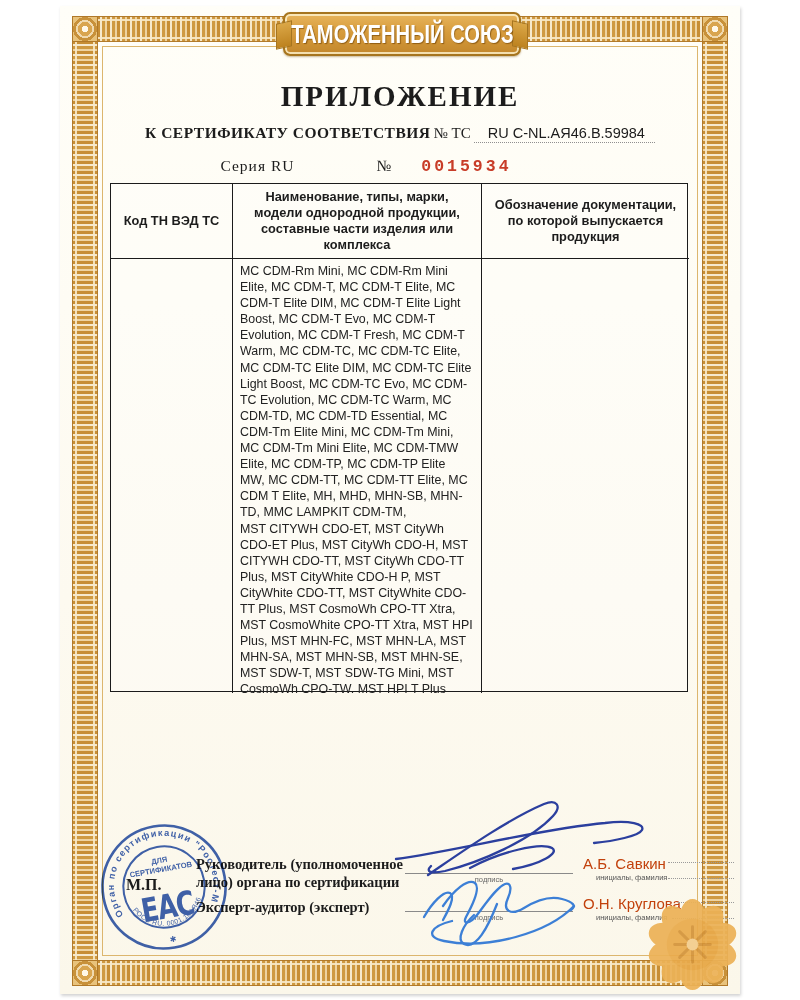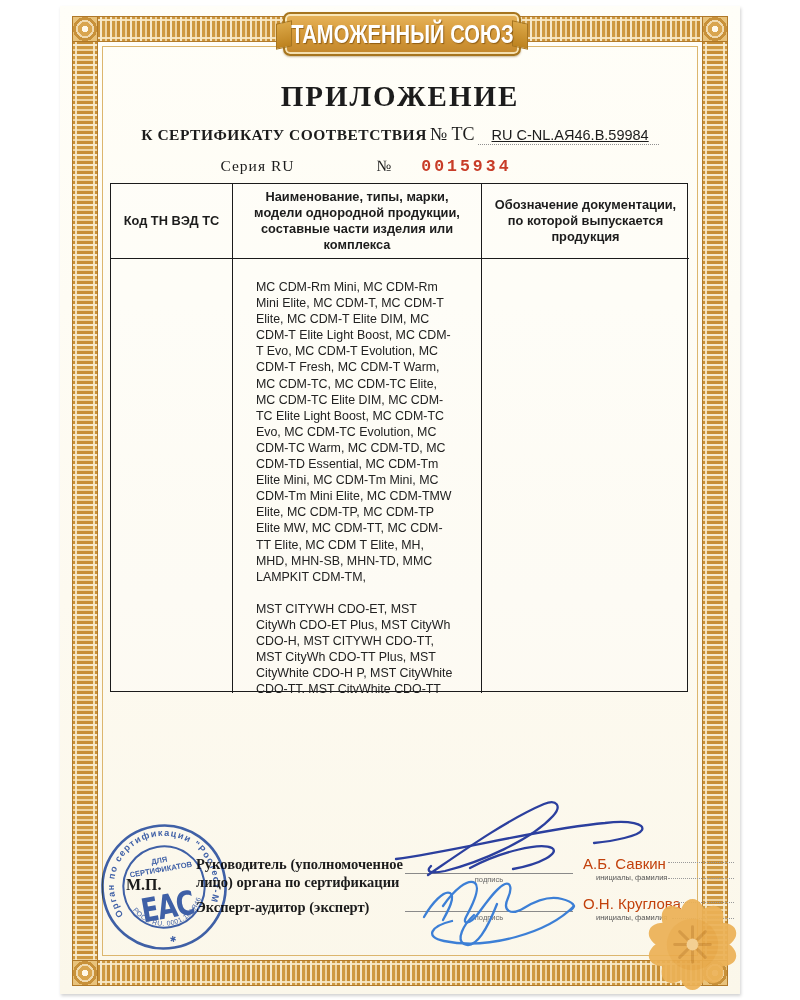--- a/index.html
+++ b/index.html
@@ -48,40 +48,40 @@
   .banner::after{right:-9px;transform:skewY(12deg);}
   .banner-text{font-family:"Liberation Sans", sans-serif;font-weight:bold;font-size:23px;
           color:#ffffff;letter-spacing:0px;transform:scaleX(.88) scaleY(1.12);white-space:nowrap;
           text-shadow:1px 1px 1px rgba(110,65,0,.65);}
   
   .title{position:absolute;left:0;top:80px;width:800px;text-align:center;z-index:4;
          font-weight:bold;font-size:29px;letter-spacing:2px;}
   .cert-line{position:absolute;left:0;top:124px;width:800px;display:flex;justify-content:center;
          align-items:baseline;gap:3px;z-index:4;}
   .cert-label{font-weight:bold;font-size:15.5px;letter-spacing:.5px;}
-  .cert-prefix{font-size:18px;}
+  .cert-prefix{font-size:15px;}
   .cert-number{font-family:"Liberation Sans", sans-serif;font-size:14.5px;
-         border-bottom:1px dotted #8f8f8f;padding:0 10px 1px 14px;text-decoration:underline;}
+         border-bottom:1px dotted #8f8f8f;padding:0 10px 1px 14px;}
   .series-line{position:absolute;left:0;top:157px;width:732px;display:flex;justify-content:center;
          align-items:baseline;z-index:4;}
   .series-label{font-size:15.5px;letter-spacing:1px;}
   .series-sign{font-size:15.5px;margin-left:82px;}
   .series-number{font-family:Liberation Mono, monospace;font-weight:bold;font-size:16.5px;
          letter-spacing:3px;color:#c83c28;margin-left:30px;}
   
   .tbl{position:absolute;left:110px;top:183px;width:578px;height:509px;z-index:4;
        display:grid;grid-template-columns:122px 249px 207px;grid-template-rows:75px 434px;
        border:1.6px solid #1b1b1b;box-sizing:border-box;
        font-family:"Liberation Sans", sans-serif;background:rgba(255,255,255,.25);}
   .cell{border-right:1.3px solid #1b1b1b;border-bottom:1.3px solid #1b1b1b;box-sizing:border-box;}
   .cell.last-col{border-right:none;} .cell.last-row{border-bottom:none;}
   .th{display:flex;align-items:center;justify-content:center;text-align:center;
       font-weight:bold;font-size:12.8px;line-height:15.8px;padding:2px 10px;}
   .td-body{padding:4px 8px 0 7px;font-size:12.4px;line-height:16.1px;color:#222;overflow:hidden;}
-  .td-body p{margin:16px;}
+  .td-body p{margin:0;}
   
   .role{position:absolute;left:196px;width:242px;font-weight:bold;font-size:14.5px;
         line-height:18px;z-index:4;}
   .role-1{top:855px;} .role-2{top:898px;}
   .sig-line{position:absolute;left:405px;width:168px;border-top:1px solid #8a8a8a;z-index:4;}
   .sig-line-1{top:873px;} .sig-line-2{top:911px;}
   .sig-caption{position:absolute;left:405px;width:168px;text-align:center;z-index:4;
         font-family:"Liberation Sans", sans-serif;font-size:7.5px;color:#666;}
   .sig-caption-1{top:875px;} .sig-caption-2{top:913px;}
   .sig-name{position:absolute;left:583px;font-family:"Liberation Sans", sans-serif;

